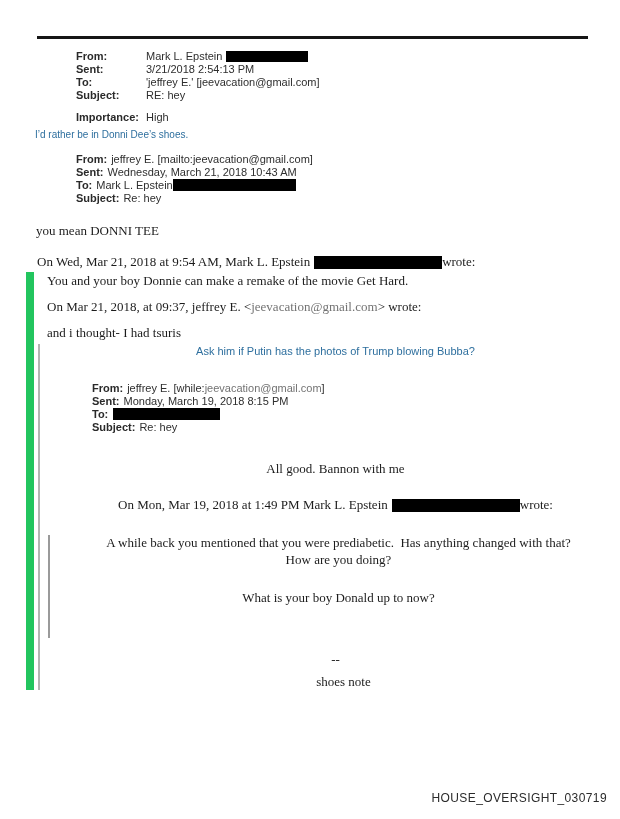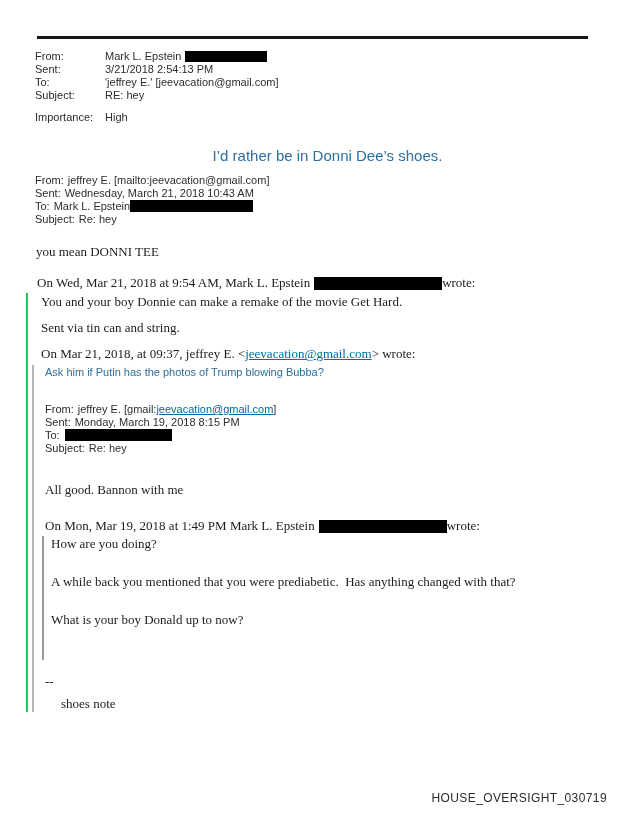--- a/index.html
+++ b/index.html
@@ -13,48 +13,48 @@
   }
   .top-rule{
     margin:36px 0 0 37px;
     width:551px;height:3px;
     background:#161616;
   }
   
   .hdr-block{margin-left:35px;font-size:11px;line-height:13px;color:#2e2e2e;}
   .hdr-block.first{margin-top:11px;}
   .hdr-row{display:flex;}
-  .hdr-row .lbl{font-weight:normal;color:#2a2a2a;}
+  .hdr-row .lbl{font-weight:bold;color:#2a2a2a;margin-left:41px;}
   .first .hdr-row .lbl{width:70px;flex:0 0 70px;}
   .inline-hdr .lbl{margin-right:4px;}
   .importance{margin-top:9px;}
   .body-blue{
-    margin:25px 0 0 35px;
-    font-size:15px;line-height:13px;
+    margin:4px 0 0 35px;
+    font-size:10px;line-height:13px;
     color:#2e6f9e;
-    text-align:center;
   }
   .hdr-block.second{margin-top:12px;}
   
   .serif{font-family:"Liberation Serif","DejaVu Serif",serif;font-size:13px;line-height:16px;color:#1c1c1c;}
   .body-line{margin:18px 0 0 36px;}
   .attr1{margin:15px 0 0 37px;}
   
   .q1{
     margin:2px 0 0 26px;
-    border-left:2px solid #22c55e;
+    border-left:8px solid #22c55e;
     padding-left:13px;
   }
   .q1 > .qp{margin:10px 0 0 0;padding:0;}
   .q1 > .qp.firstp{margin-top:0;padding-top:1px;}
   .q1 > .attr3{margin-top:24px;}
   .q2{
     margin:3px 0 0 -9px;
     border-left:2px solid #b4b4b4;
     padding-left:11px;
+    text-align:center;
   }
   .q2-blue{font-size:11px;line-height:13px;color:#2e6f9e;padding-top:1px;}
   .q2 .hdr-block{margin-left:0;margin-top:24px;}
   .q2 .body1{margin-top:27px;}
   .q2 .attr-mon{margin-top:20px;}
   .q3{
     margin:2px 0 0 -3px;
     border-left:2px solid #9a9a9a;
     padding-left:7px;
     padding-bottom:32px;
@@ -69,21 +69,21 @@
     display:inline-block;
     background:#000000;
     vertical-align:-2px;
   }
   .r-hdr1{width:82px;height:11px;margin-left:4px;}
   .r-to2{width:123px;height:12px;margin-left:0px;}
   .r-attr{width:128px;height:13px;margin-left:4px;vertical-align:-2.5px;}
   .r-attr-b{width:132px;height:13px;margin-left:4px;vertical-align:-2.5px;}
   .r-to3{width:107px;height:12px;margin-left:1px;}
   
-  .link{color:#0369a1;text-decoration:underline;}
+  .link{color:#737373;}
   
   .footer{
     position:absolute;
     top:791px;right:13px;
     font-size:12px;line-height:14px;
     color:#2b2b2b;
     letter-spacing:0.4px;
     margin-left:20px;
   }
 </style>
@@ -139,32 +139,32 @@
   </div>
 
   <div class="serif body-line">you mean DONNI TEE</div>
 
   <div class="serif attr1">
     <span>On Wed, Mar 21, 2018 at 9:54 AM, Mark L. Epstein</span><span class="redact r-attr"></span><span>wrote:</span>
   </div>
 
   <div class="q1 serif">
     <div class="qp firstp">You and your boy Donnie can make a remake of the movie Get Hard.</div>
-    <div class="qp">Sent via tin can and string.</div>
     <div class="qp">
       <span>On Mar 21, 2018, at 09:37, jeffrey E. &lt;</span><span class="link">jeevacation@gmail.com</span><span>&gt; wrote:</span>
     </div>
+    <div class="qp">and i thought- I had tsuris</div>
 
     <div class="q2">
       <div class="q2-blue" style="font-family:'Liberation Sans','DejaVu Sans',sans-serif;">Ask him if Putin has the photos of Trump blowing Bubba?</div>
 
       <div class="hdr-block inline-hdr" style="font-family:'Liberation Sans','DejaVu Sans',sans-serif;">
         <div class="hdr-row">
           <span class="lbl">From:</span>
-          <span class="val"><span>jeffrey E. [gmail:</span><span class="link">jeevacation@gmail.com</span><span>]</span></span>
+          <span class="val"><span>jeffrey E. [while:</span><span class="link">jeevacation@gmail.com</span><span>]</span></span>
         </div>
         <div class="hdr-row">
           <span class="lbl">Sent:</span>
           <span class="val">Monday, March 19, 2018 8:15 PM</span>
         </div>
         <div class="hdr-row">
           <span class="lbl">To:</span>
           <span class="val"><span class="redact r-to3"></span></span>
         </div>
         <div class="hdr-row">
@@ -173,22 +173,22 @@
         </div>
       </div>
 
       <div class="body1">All good. Bannon with me</div>
 
       <div class="attr-mon">
         <span>On Mon, Mar 19, 2018 at 1:49 PM Mark L. Epstein</span><span class="redact r-attr"></span><span>wrote:</span>
       </div>
 
       <div class="q3">
+        <div class="qp prewrap">A while back you mentioned that you were prediabetic.  Has anything changed with that?</div>
         <div class="qp firstp">How are you doing?</div>
-        <div class="qp prewrap">A while back you mentioned that you were prediabetic.  Has anything changed with that?</div>
         <div class="qp">What is your boy Donald up to now?</div>
       </div>
 
       <div class="sig-dashes">--</div>
       <div class="sig-note">shoes note</div>
     </div>
   </div>
 
   <div class="footer">HOUSE_OVERSIGHT_030719</div>
 

